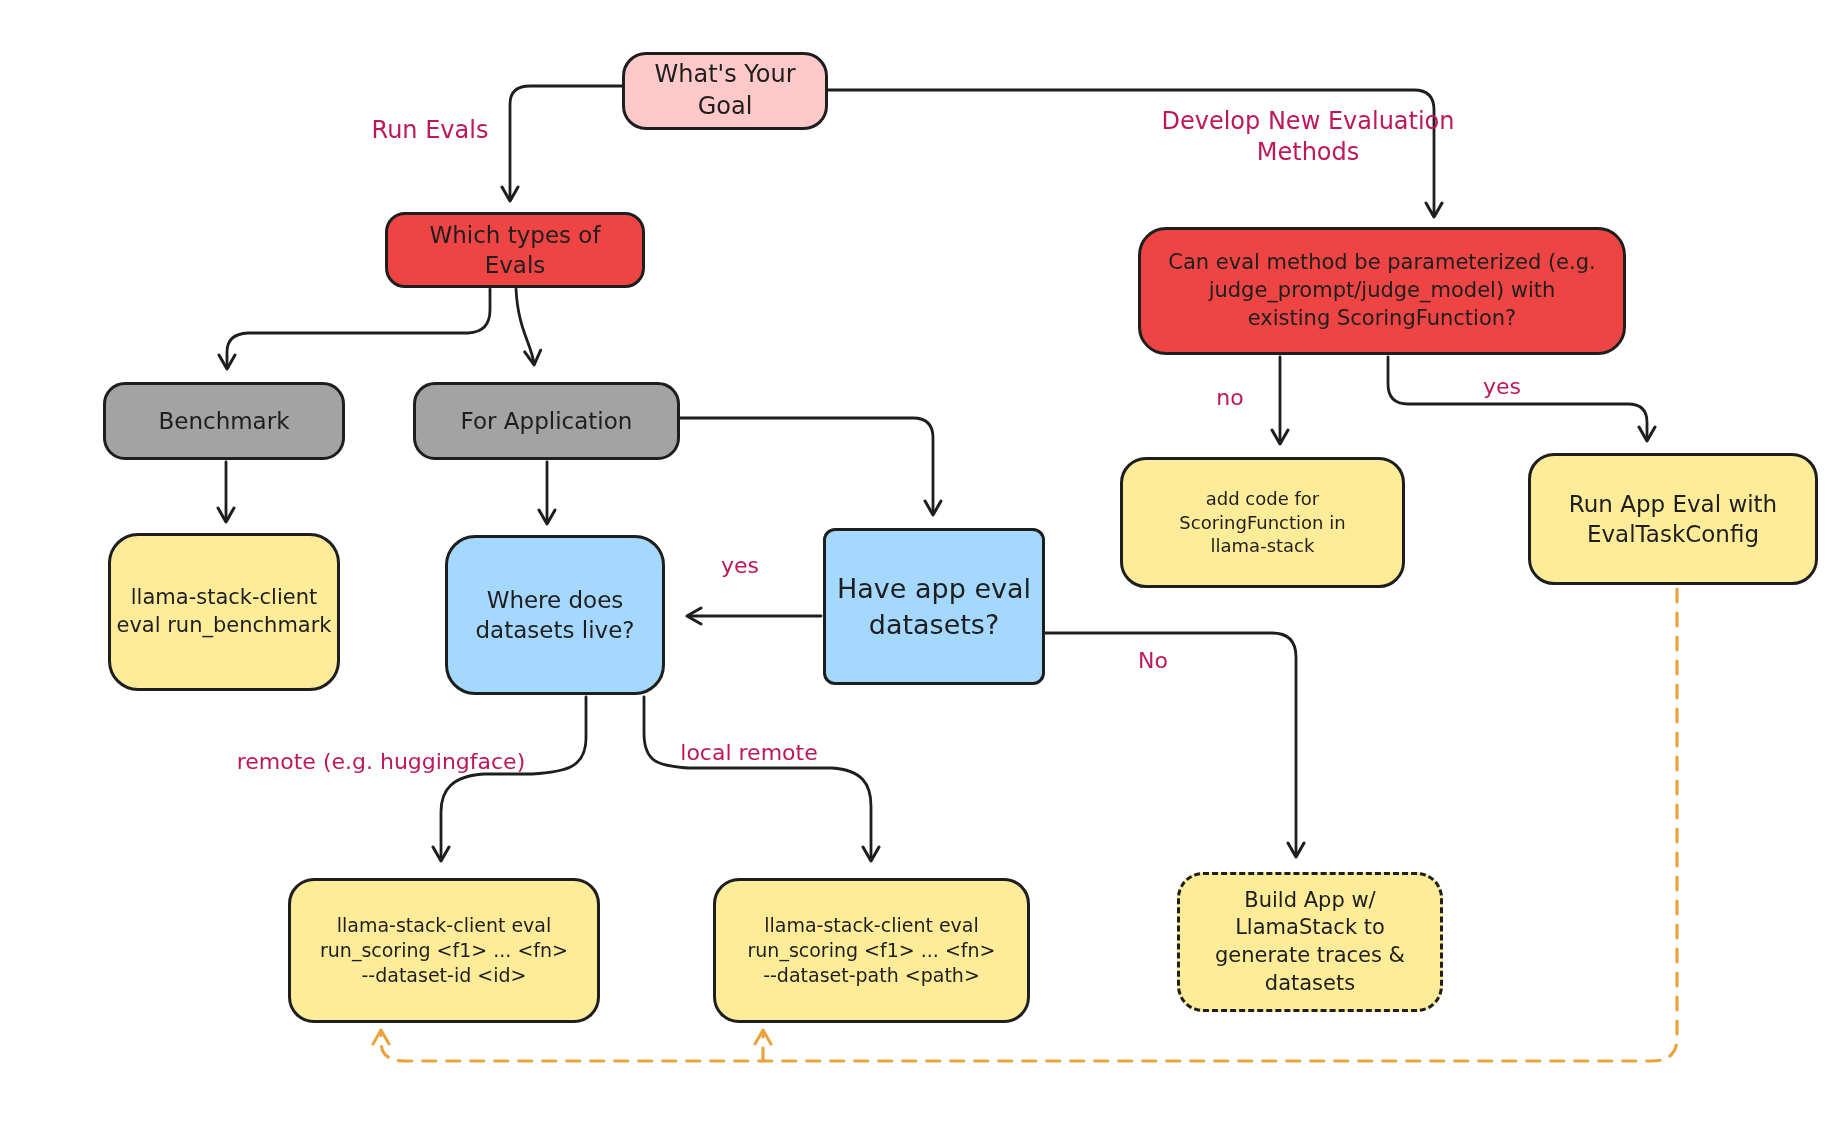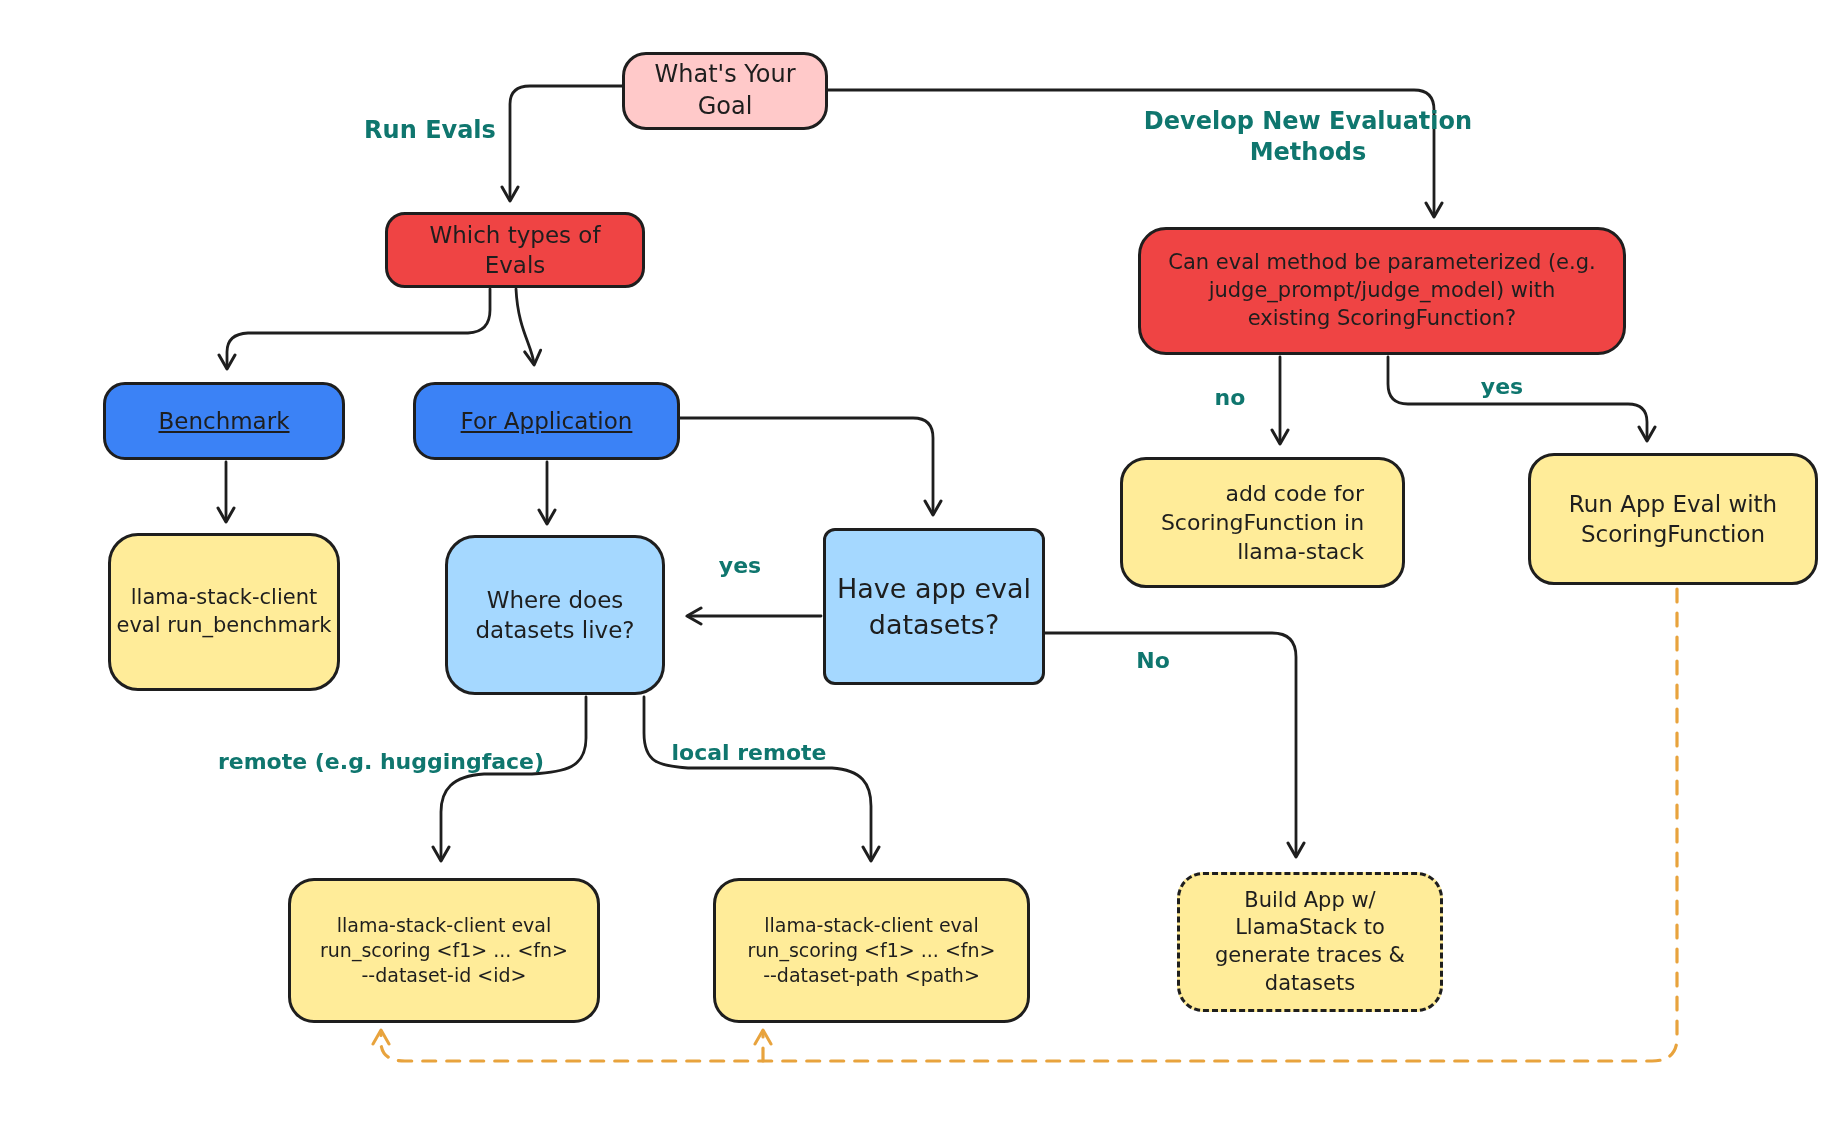--- a/index.html
+++ b/index.html
@@ -23,31 +23,30 @@
     justify-content: center;
     text-align: center;
     white-space: pre-line;
     line-height: 1.32;
     background: #ffffff;
   }
   .fill-pink   { background: #ffc9c9; }
   .fill-green  { background: #ef4444; }
   .fill-blue   { background: #a5d8ff; }
   .fill-yellow { background: #ffec99; }
-  .fill-white  { background: #3b82f6; text-decoration: underline; }
+  .fill-white  { background: #a3a3a3; }
   .dashed-border { border-style: dashed; }
   .edge-label {
     position: absolute;
     transform: translate(-50%, -50%);
     white-space: pre-line;
     text-align: center;
     line-height: 1.3;
     font-size: 22px;
-    color: #0f766e;
-    font-weight: bold;
+    color: #be185d;
   }
   .edge-label.big { font-size: 24px; }
 </style>
 </head>
 <body>
 
 <div class="canvas">
 
   <svg class="edges" width="1840" height="1124" viewBox="0 0 1840 1124" fill="none">
     <defs>
@@ -97,26 +96,26 @@
 
   <div class="node fill-yellow" style="left:68px; top:533px; width:232px; height:158px; border-radius:30px; font-size:21px;">llama-stack-client
 eval run_benchmark</div>
 
   <div class="node fill-blue" style="left:405px; top:535px; width:220px; height:160px; border-radius:30px; font-size:23px;">Where does
 datasets live?</div>
 
   <div class="node fill-blue" style="left:783px; top:528px; width:222px; height:157px; border-radius:12px; font-size:27px;">Have app eval
 datasets?</div>
 
-  <div class="node fill-yellow" style="left:1080px; top:457px; width:285px; height:131px; border-radius:26px; font-size:22px;text-align:right;">add code for
+  <div class="node fill-yellow" style="left:1080px; top:457px; width:285px; height:131px; border-radius:26px; font-size:18px;">add code for
 ScoringFunction in
 llama-stack</div>
 
   <div class="node fill-yellow" style="left:1488px; top:453px; width:290px; height:132px; border-radius:26px; font-size:23px;">Run App Eval with
-ScoringFunction</div>
+EvalTaskConfig</div>
 
   <div class="node fill-yellow" style="left:248px; top:878px; width:312px; height:145px; border-radius:26px; font-size:19px;">llama-stack-client eval
 run_scoring &lt;f1&gt; ... &lt;fn&gt;
 --dataset-id &lt;id&gt;</div>
 
   <div class="node fill-yellow" style="left:673px; top:878px; width:317px; height:145px; border-radius:26px; font-size:19px;">llama-stack-client eval
 run_scoring &lt;f1&gt; ... &lt;fn&gt;
 --dataset-path &lt;path&gt;</div>
 
   <div class="node fill-yellow dashed-border" style="left:1137px; top:872px; width:266px; height:140px; border-radius:26px; font-size:21px;">Build App w/

